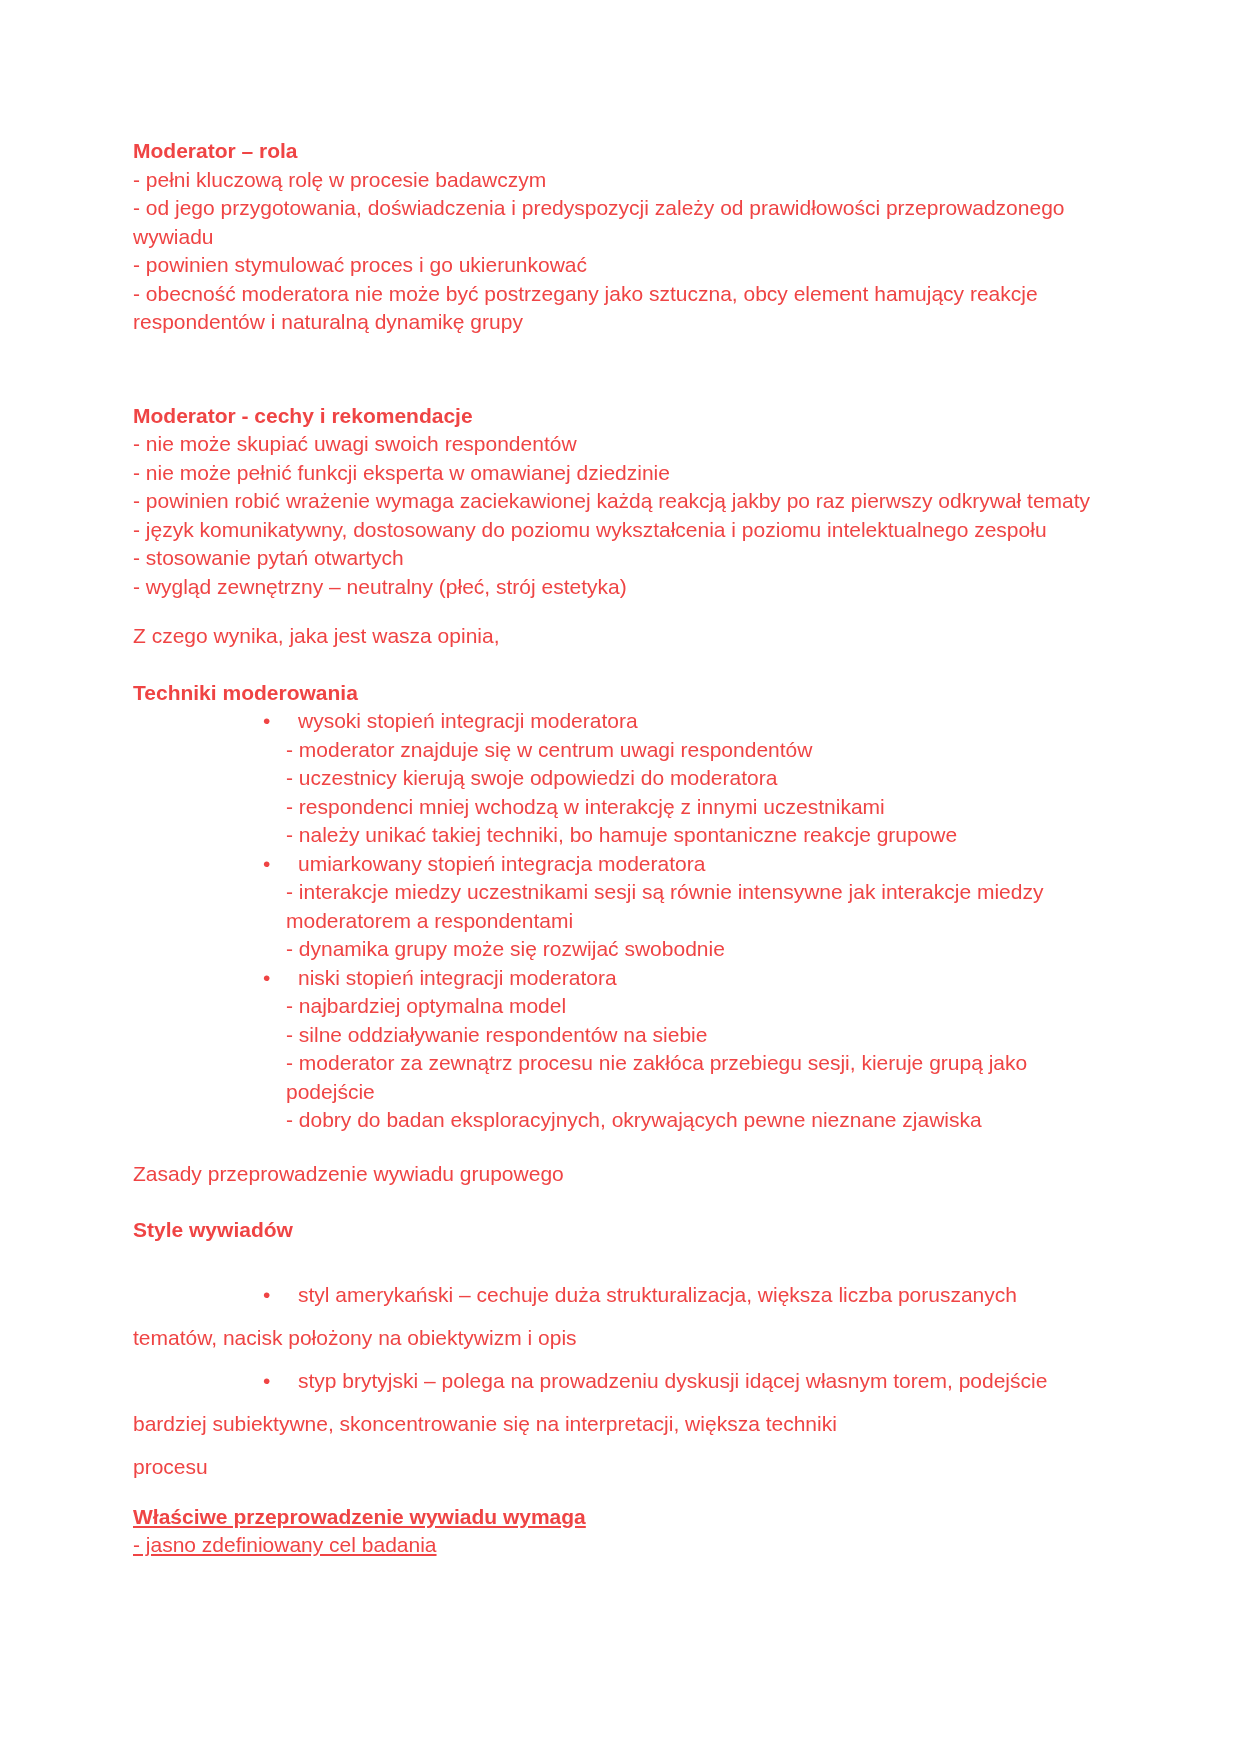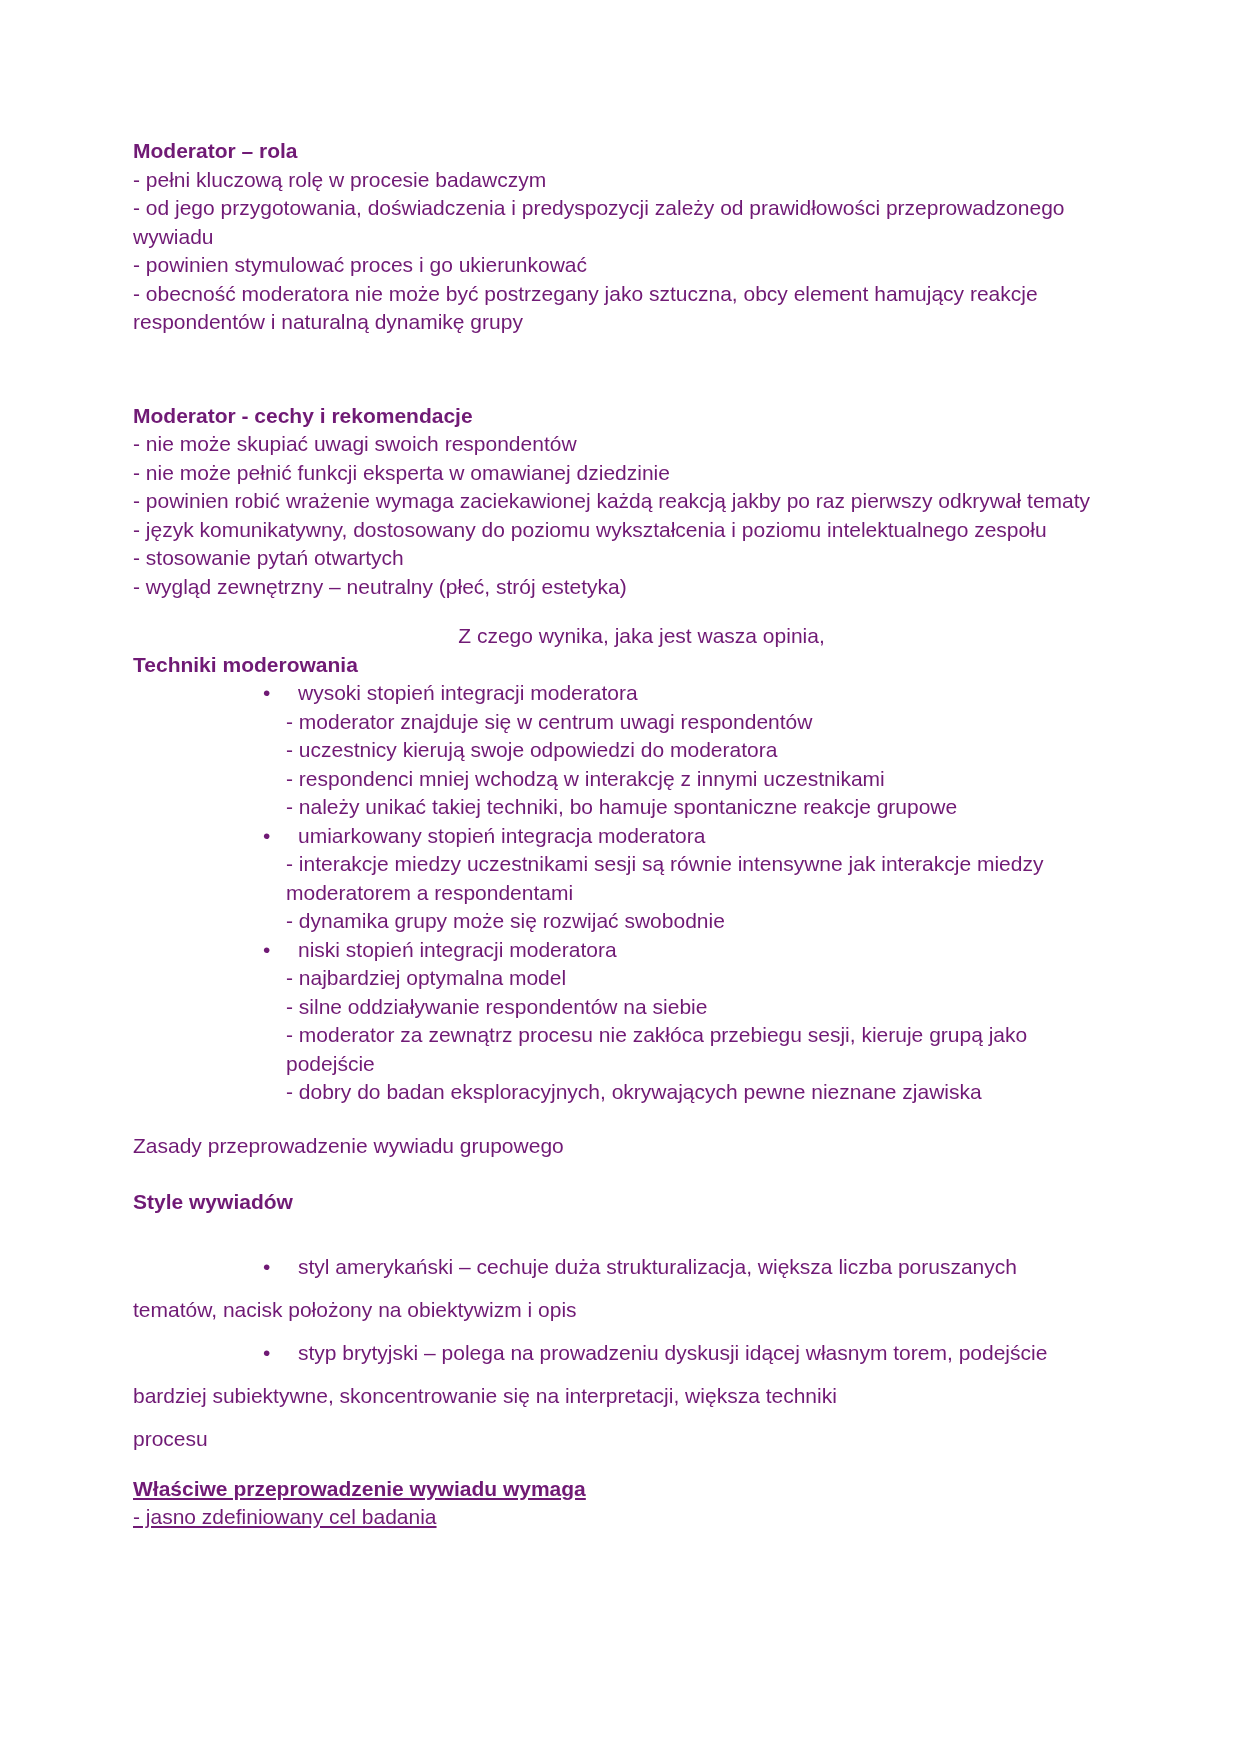--- a/index.html
+++ b/index.html
@@ -7,32 +7,32 @@
     position: relative;
     width: 1240px;
     height: 1754px;
     background: #ffffff;
     overflow: hidden;
     box-sizing: border-box;
     padding: 137px 90px 0 133px;
     font-family: "Liberation Sans", "DejaVu Sans", sans-serif;
     font-size: 21px;
     line-height: 28.5px;
-    color: #701a75;
+    color: #ef4444;
   }
   .line { display: block; white-space: pre; }
   .h { font-weight: bold; }
   
   .bt { margin-left: 165px; position: relative; }
   .bm { position: absolute; left: -35px; top: 0; }
   .bs { margin-left: 153px; }
   .bw { } 
   .sec-cechy    { margin-top: 65px; }
-  .sec-zczego   { margin-top: 21px; text-align: center; }
-  .sec-techniki { }
+  .sec-zczego   { margin-top: 21px; }
+  .sec-techniki { margin-top: 28px; }
   .sec-zasady   { margin-top: 25px; }
   .sec-style    { margin-top: 28px; }
   .style-list   { margin-top: 28px; line-height: 43px; }
   .sec-wlasciwe { margin-top: 15px; text-decoration: underline; }
 </style>
 </head>
 <body>
 
 <div class="page">
 

